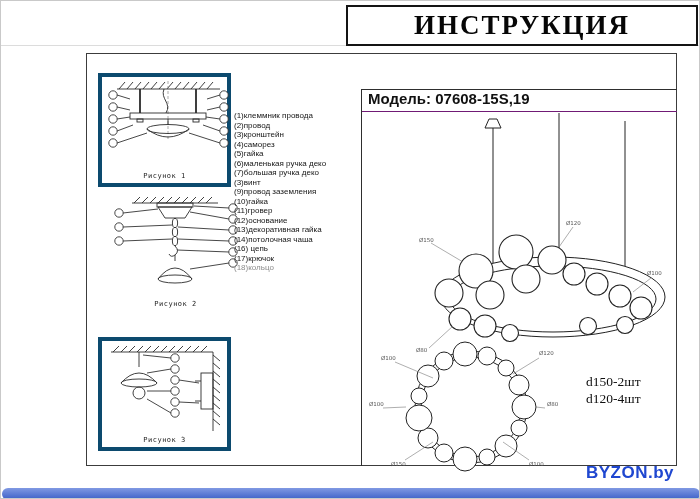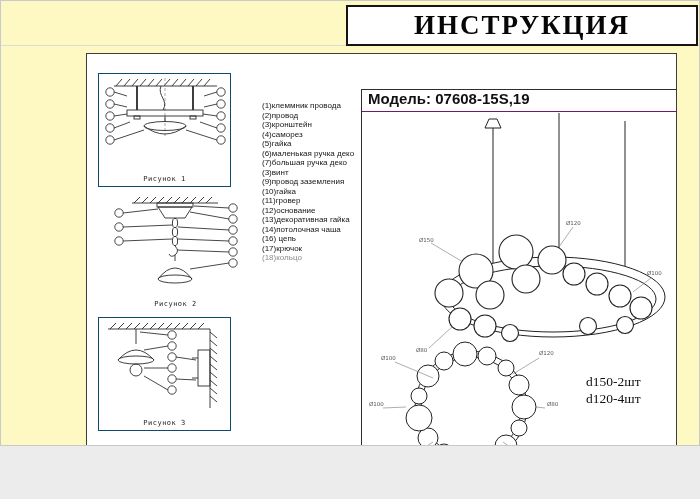--- a/index.html
+++ b/index.html
@@ -1,51 +1,51 @@
 <!DOCTYPE html>
 <html><head>
 <meta charset="utf-8">
 <style>
   * { margin:0; padding:0; box-sizing:border-box; }
   html,body { background:#ececec; }
   body { font-family:"Liberation Sans", sans-serif; }
   .page {
-    position:relative; width:700px; height:446px; margin:0 auto;
-    background:#fef9c3; border:1px solid #c9c9c9; overflow:hidden;
+    position:relative; width:700px; height:499px; margin:0 auto;
+    background:#ffffff; border:1px solid #c9c9c9; overflow:hidden;
   }
   .hairline { position:absolute; left:0; top:44px; width:700px; height:1px; background:#dcdcdc; }
 
   .title-box {
     position:absolute; left:345px; top:4px; width:352px; height:41px;
     background:#fff; border:2px solid #141414;
     display:flex; align-items:center; justify-content:center;
   }
   .title-box span {
     font-family:"Liberation Serif", serif; font-weight:bold;
     font-size:27px; letter-spacing:2px; color:#060606;
   }
 
   .main-box {
     position:absolute; left:85px; top:52px; width:591px; height:413px;
     border:1px solid #3c3c3c; background:#fff;
   }
 
   .figure { position:absolute; background:#fff; }
-  .fig-border { border:1px solid #0c4a6e; }
+  .fig-border { border:4px solid #0c4a6e; }
   .fig1 { left:97px; top:72px;  width:133px; height:114px; }
   .fig2 { left:108px; top:192px; width:133px; height:118px; }
-  .fig3 { left:97px; top:316px; width:133px; height:114px;padding-left:33px; }
+  .fig3 { left:97px; top:336px; width:133px; height:114px;padding-left:33px; }
   .fig-caption {
     position:absolute; left:0; right:0; bottom:3px; text-align:center;
     font-family:"DejaVu Sans Mono", monospace; font-size:7px;
     letter-spacing:0.5px; color:#222;
   }
   .fig-svg { position:absolute; left:1px; top:2px; }
 
-  .parts-list { position:absolute; left:233px; top:100px; width:108px;margin-left:28px; }
+  .parts-list { position:absolute; left:233px; top:110px; width:108px; }
   .part-item {
     font-size:8px; line-height:9.5px; color:#151515; letter-spacing:0;
   }
   .part-item:last-child { color:#8d8d8d; }
 
   .right-panel {
     position:absolute; left:360px; top:88px; width:316px; height:377px;
     border-left:1px solid #2e2e2e; border-top:1px solid #2e2e2e;
   }
   .model-header {

